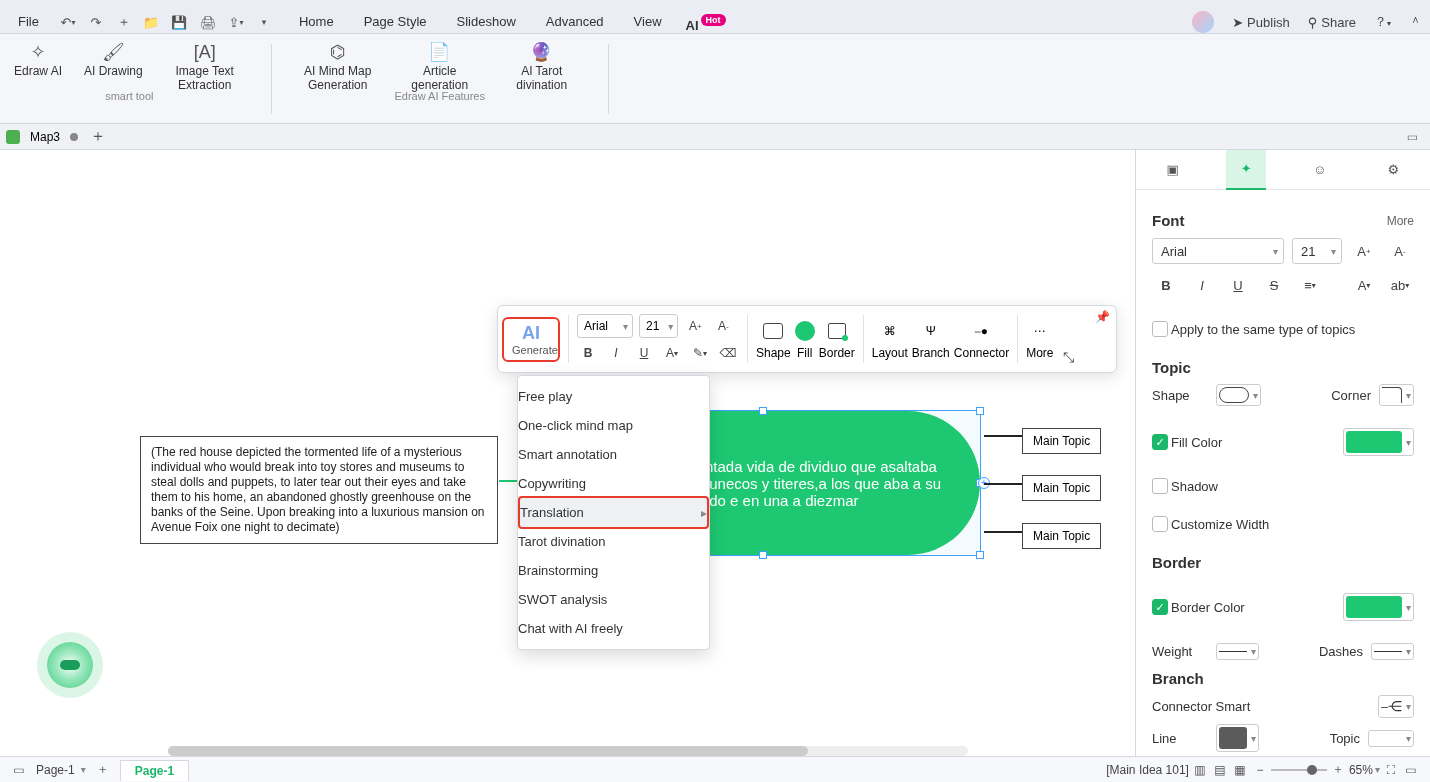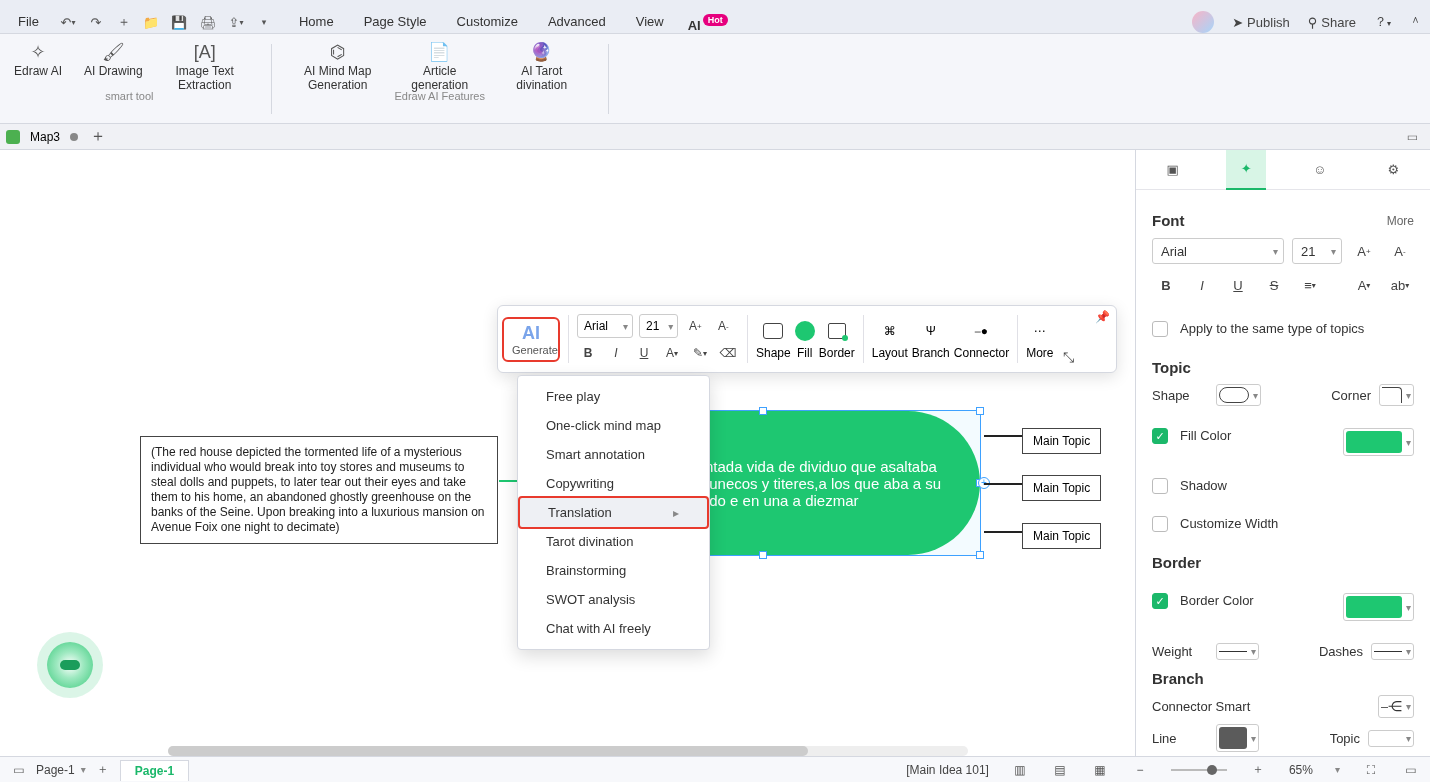--- a/index.html
+++ b/index.html
@@ -68,21 +68,21 @@
 .float-tb .row { display: flex; align-items: center; gap: 6px; }
 .float-tb .sel { border: 1px solid #ccc; border-radius: 3px; height: 24px; padding: 0 18px 0 6px; display: flex; align-items: center; position: relative; min-width:56px; }
 .float-tb .sel::after { content: "▾"; position: absolute; right: 4px; color: #888; font-size: 10px; }
 .float-tb .ic { width: 22px; height: 22px; display: flex; align-items: center; justify-content: center; color: #444; }
 .float-tb .section { display: flex; flex-direction: column; align-items: center; gap: 2px; }
 .float-tb .section .top-ico { height: 26px; display:flex; align-items:center; justify-content:center; }
 .float-tb .pin { position: absolute; right: 6px; top: 4px; color:#888; font-size:12px; }
 
 
 .dropdown { position: absolute; left: 517px; top: 225px; width: 193px; background: #fff; border: 1px solid #d5d8e0; border-radius: 4px; box-shadow: 0 6px 18px rgba(0,0,0,0.14); padding: 6px 0; }
-.dropdown .item { padding: 7px 28px; font-size: 13px; color: #333; display: flex; align-items: center; justify-content: space-between; cursor: pointer; }
+.dropdown .item { padding: 7px 0; font-size: 13px; color: #333; display: flex; align-items: center; justify-content: space-between; cursor: pointer; }
 .dropdown .item.highlight { background: #eef0f4; border: 2px solid #e83a2d; border-radius: 4px; margin: -2px 0; }
 .dropdown .arrow { font-size: 12px; color: #888; }
 
 
 .submenu { position: absolute; left: 712px; top: 327px; width: 146px; background: #fff; border: 2px solid #e83a2d; border-radius: 4px; box-shadow: 0 6px 18px rgba(0,0,0,0.14); padding: 4px 0; }
 .submenu .sitem { padding: 6px 16px; font-size: 13px; color: #333; cursor: pointer; }
 .submenu .sitem.sel { background: #eef0f4; }
 
 
 .ai-float { position: absolute; left: 47px; bottom: 68px; width: 46px; height: 46px; border-radius: 50%; background: radial-gradient(circle,#fff 0%, #9fe9c1 40%, #38c97a 100%); display:flex; align-items:center; justify-content:center; box-shadow: 0 0 0 10px rgba(56,201,122,0.18); }
@@ -94,38 +94,38 @@
 .rp-tab { width: 40px; height: 40px; display: flex; align-items: center; justify-content: center; color: #555; }
 .rp-tab.active { background: #d8f5e6; color: #1bb86a; border-bottom: 2px solid #1bb86a; }
 .rp-body { padding: 12px 16px; flex:1; overflow-y:auto; }
 .rp-section-title { font-weight: 600; font-size: 15px; margin: 10px 0 8px; display:flex; justify-content:space-between; align-items:center; }
 .rp-section-title .more { font-size: 12px; font-weight: 400; color: #666; }
 .rp-row { display: flex; align-items: center; gap: 8px; margin: 6px 0; }
 .rp-select { border: 1px solid #ccc; border-radius: 3px; height: 26px; padding: 0 18px 0 8px; display: flex; align-items: center; position: relative; flex:1; min-width:40px; }
 .rp-select.small { flex: 0 0 50px; }
 .rp-select::after { content: "▾"; position: absolute; right: 5px; color: #888; font-size: 10px; }
 .rp-btn { width: 28px; height: 28px; display: flex; align-items: center; justify-content: center; border-radius: 3px; color: #444; }
-.rp-check { display: flex; gap: 12px; margin: 22px 0; }
+.rp-check { display: flex; align-items: center; gap: 3px; margin: 22px 0; }
 .rp-check .box { width: 16px; height: 16px; border: 1px solid #bbb; border-radius: 3px; display:flex; align-items:center; justify-content:center; }
 .rp-check .box.on { background:#1bb86a; border-color:#1bb86a; color:#fff; font-size:11px; }
 .rp-label-left { flex:0 0 56px; }
 .swatch { width: 56px; height: 22px; border-radius: 3px; }
 .green-sw { background:#1ec771; }
 .gray-dark-sw { background:#5b5b5b; }
 .swatch-wrap { border:1px solid #ccc; border-radius:3px; display:flex; align-items:center; padding:2px; gap:4px; }
 .shape-preview { width:30px; height:16px; border:1px solid #444; border-radius:9px; }
 .corner-preview { width:20px; height:16px; border-top:1px solid #444; border-right:1px solid #444; border-top-right-radius:4px; }
 .conn-preview { font-size:14px; }
 .line-preview { width:28px; height:0; border-top:1px solid #333; }
 
 
 .status-bar { height: 26px; background: #f7f8fb; border-top: 1px solid #d5d8e0; display: flex; align-items: center; font-size: 12px; padding: 0 10px; gap: 8px; color: #444; }
 .page-tab { background:#fff; padding:3px 14px; border:1px solid #d5d8e0; border-bottom:none; margin-bottom:-1px; }
 .page-tab.active { color:#1bb86a; font-weight:600; }
-.status-right { margin-left:auto; display:flex; align-items:center; gap:22px; }
+.status-right { margin-left:auto; display:flex; align-items:center; gap:2px; }
 .sb-icon { width:18px; height:18px; display:flex; align-items:center; justify-content:center; color:#555; }
 .slider { width:56px; height:2px; background:#bbb; position:relative; }
 .slider::after { content:""; position:absolute; right:10px; top:-4px; width:10px; height:10px; border-radius:50%; background:#666; }
 
 
 .h-scroll { position:absolute; bottom:0; left:168px; width:800px; height:10px; background:#eee; border-radius:5px;}
 .h-scroll .thumb { position:absolute; left:0; width:640px; height:10px; background:#ccc; border-radius:5px; }
 </style>
 </head>
 <body>
@@ -138,21 +138,21 @@
     <div class="qa-icon">＋</div>
     <div class="qa-icon">📁</div>
     <div class="qa-icon">💾</div>
     <div class="qa-icon">🖨</div>
     <div class="qa-icon">⇪<span style="font-size:8px">▾</span></div>
     <div class="qa-icon" style="font-size:9px">▾</div>
   </div>
   <div class="top-tabs">
     <div class="top-tab">Home</div>
     <div class="top-tab">Page Style</div>
-    <div class="top-tab">Customize</div>
+    <div class="top-tab">Slideshow</div>
     <div class="top-tab">Advanced</div>
     <div class="top-tab">View</div>
   </div>
   <div class="ai-badge">
     <span>AI</span>
       <span class="hot">Hot</span>
   </div>
   <div class="right-area">
     <div class="avatar"></div>
     <div style="display:flex;align-items:center;gap:4px;">

